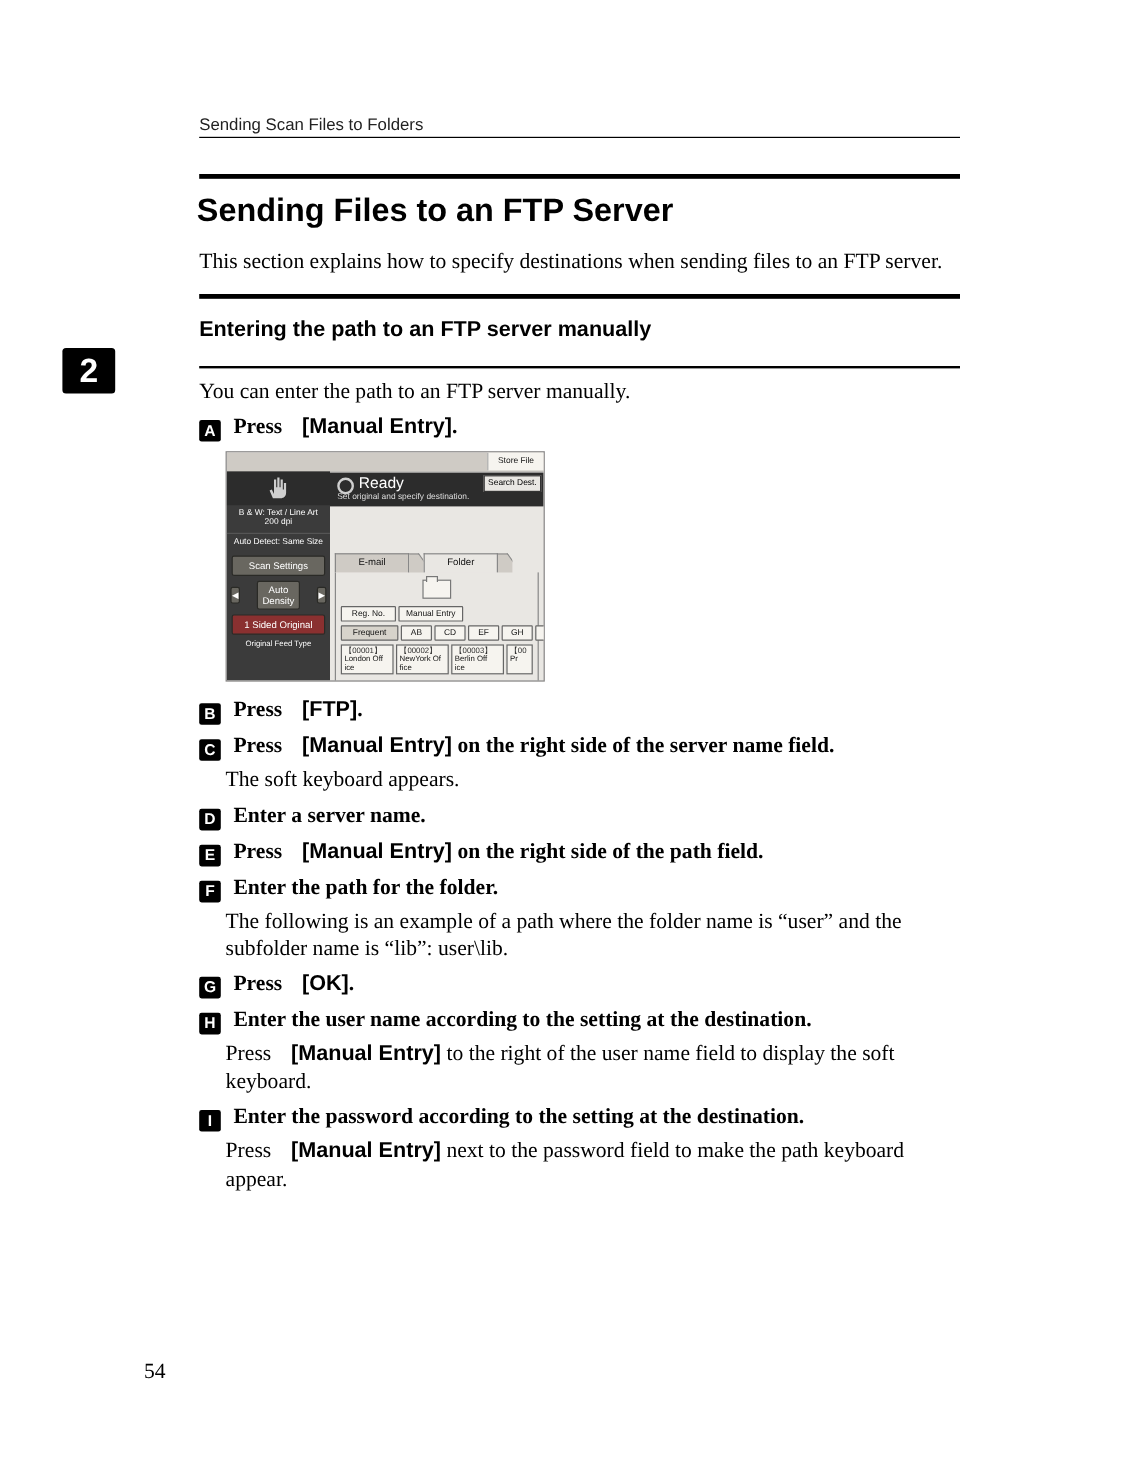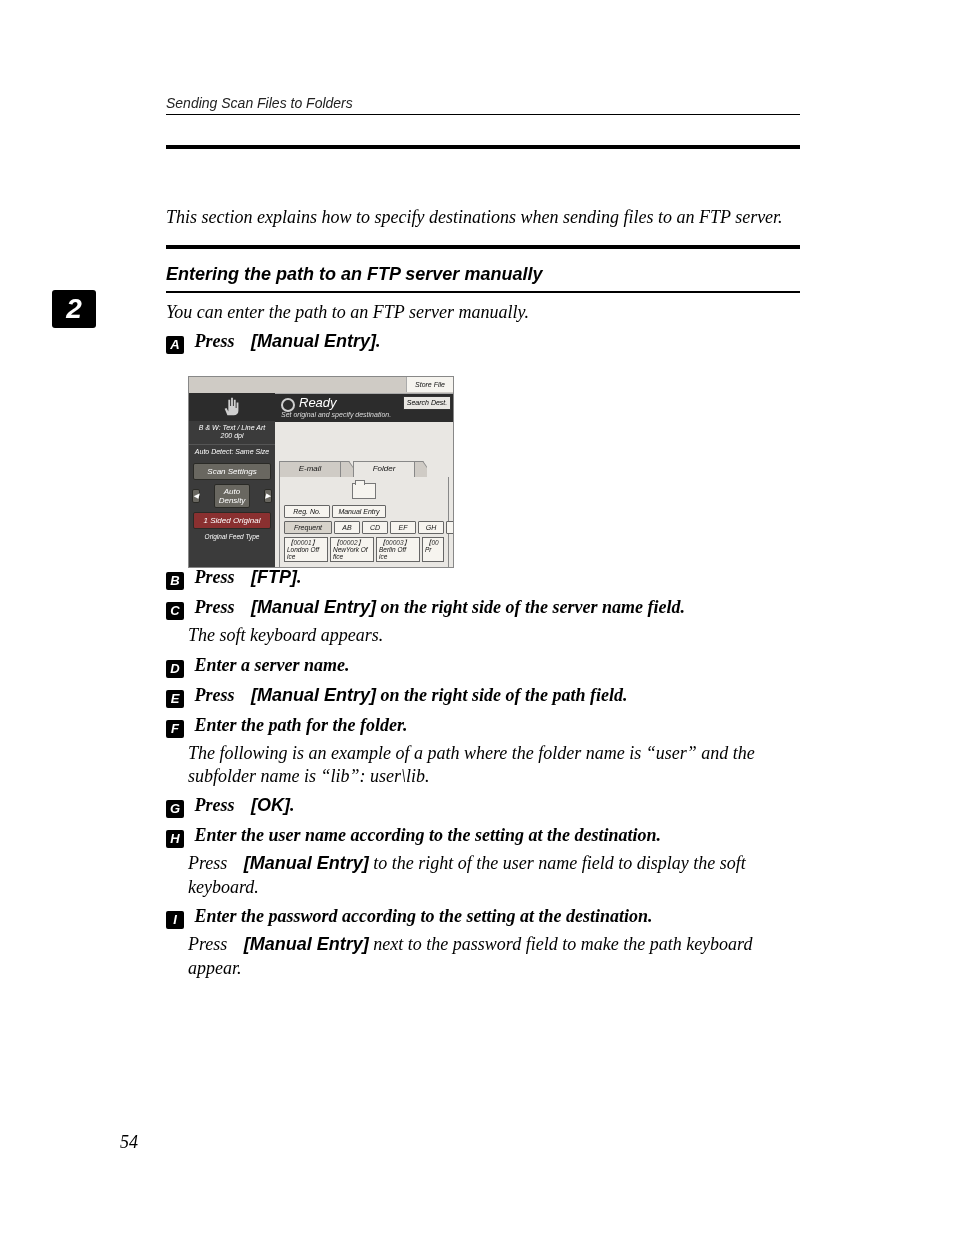--- a/index.html
+++ b/index.html
@@ -1,21 +1,20 @@
 <!DOCTYPE html>
 <html><head>
 <meta charset="utf-8">
 <style>
   html,body{margin:0;padding:0;background:#fff;}
   .page{
     width:954px;height:1180px;
     position:relative;
     font-family:"Times New Roman",Times,serif;
     color:#000;
-    font-style:italic;
   }
   .running{
     position:absolute;left:166px;top:95px;
     font-family:Helvetica,Arial,sans-serif;
     font-size:14px;color:#222;
   }
   .running-rule{
     position:absolute;left:166px;top:114px;
     width:634px;height:1px;background:#000;
   }
@@ -28,21 +27,21 @@
     font-weight:bold;font-size:27px;letter-spacing:0px;
   }
   .content{
     position:absolute;left:166px;top:200px;width:634px;
     font-size:18px;line-height:1.3;
   }
   .rule-top{top:145px;}
   .subhead{
     font-family:Helvetica,Arial,sans-serif;
     font-weight:bold;font-size:18px;
-    margin-top:14px;margin-bottom:6px;
+    margin-top:14px;margin-bottom:20px;
   }
   .body-p{margin:6px 0 6px 0;}
   .step-row{margin:6px 0 4px 0;}
   .step-icon{
     display:inline-block;width:18px;height:18px;
     background:#000;color:#fff;border-radius:2px;
     font-family:Helvetica,Arial,sans-serif;font-weight:bold;
     font-size:13px;line-height:18px;text-align:center;
     vertical-align:-2px;margin-right:6px;
   }
@@ -165,20 +164,21 @@
   .device .dest .code{color:#333;}
 </style>
 </head>
 <body>
 
 <div class="page">
   <div class="running">Sending Scan Files to Folders</div>
   <div class="running-rule"></div>
 
   <div class="thick-rule rule-top"></div>
+  <div class="section-title">Sending Files to an FTP Server</div>
 
   <div class="tab-badge">2</div>
 
   <div class="content">
     <div class="body-p">This section explains how to specify destinations when sending files to an FTP server.</div>
 
     <div class="thick-rule" style="position:static;margin-top:16px;"></div>
     <div class="subhead">Entering the path to an FTP server manually</div>
     <div class="thick-rule" style="position:static;height:2px;margin-top:-2px;margin-bottom:8px;"></div>
 

